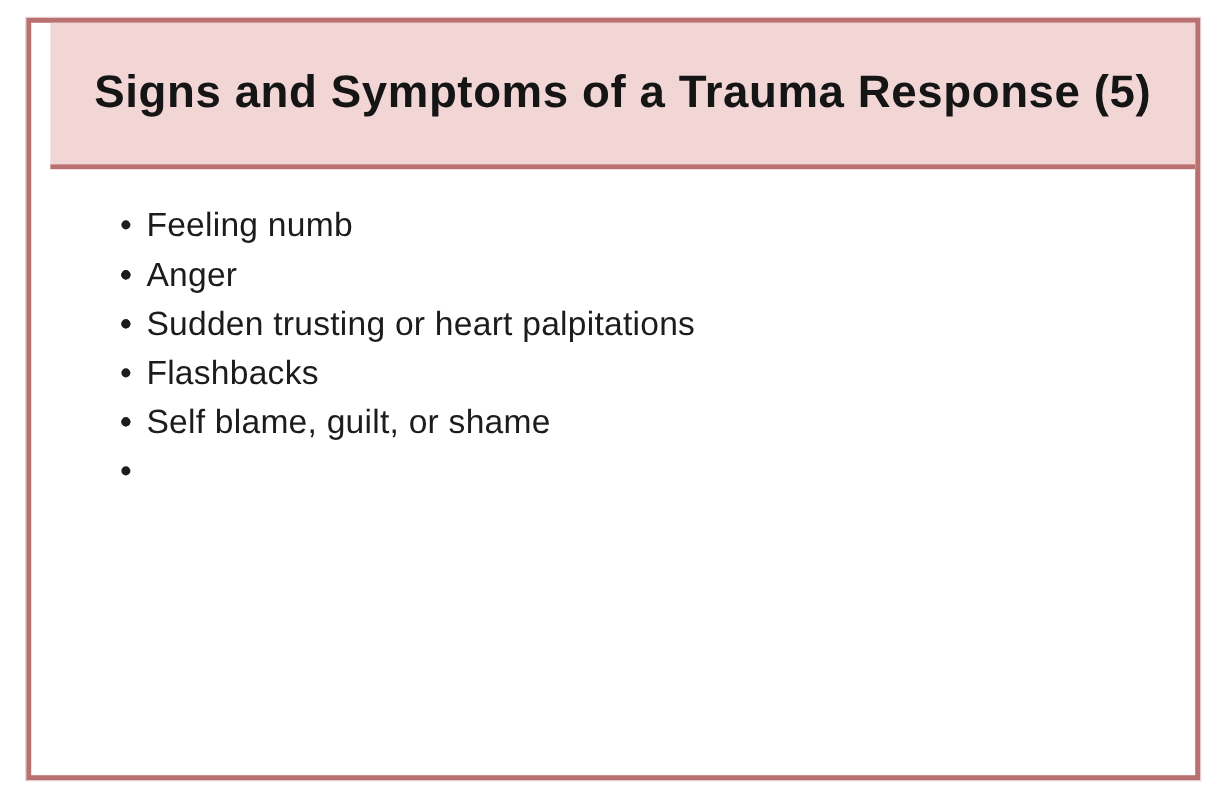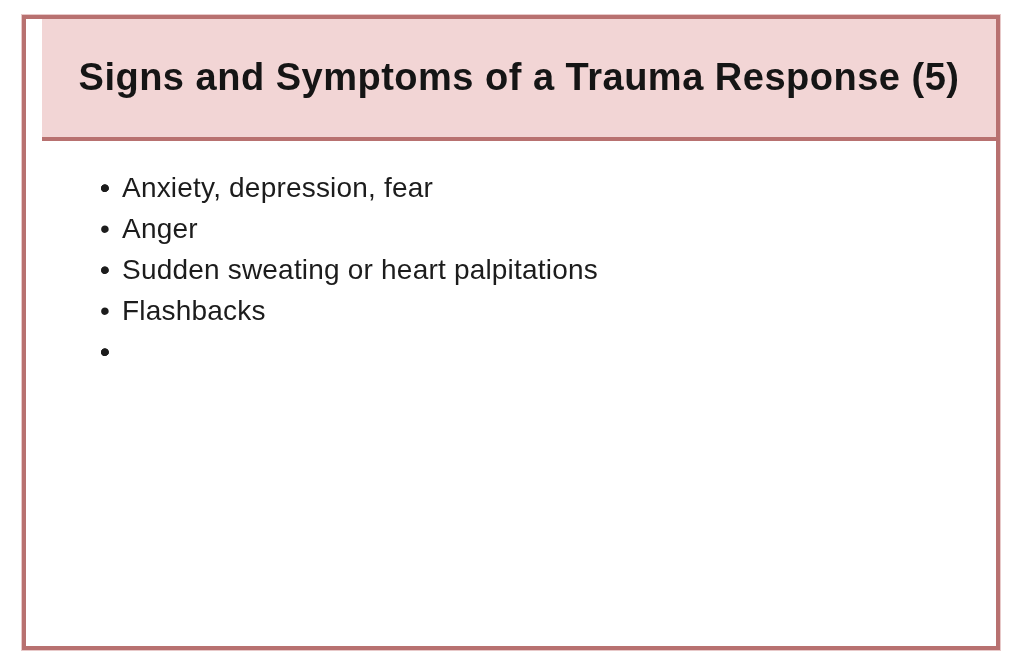--- a/index.html
+++ b/index.html
@@ -81,47 +81,48 @@
 
 <div class="slide-box">
   <div class="slide-header">
     <div class="slide-title">Signs and Symptoms of a Trauma Response (5)</div>
   </div>
 
   <div class="slide-body">
     <ul class="symptom-list">
       <li>
         <span class="bullet-dot">•</span>
+        <span>Feeling numb</span>
       </li>
       <li>
         <span class="bullet-dot">•</span>
       </li>
       <li>
         <span class="bullet-dot">•</span>
-        <span>Anxiety, depression, fear</span>
       </li>
       <li>
         <span class="bullet-dot">•</span>
         <span>Anger</span>
       </li>
       <li>
         <span class="bullet-dot">•</span>
       </li>
       <li>
         <span class="bullet-dot">•</span>
-        <span>Sudden sweating or heart palpitations</span>
+        <span>Sudden trusting or heart palpitations</span>
       </li>
       <li>
         <span class="bullet-dot">•</span>
         <span>Flashbacks</span>
       </li>
       <li>
         <span class="bullet-dot">•</span>
       </li>
       <li>
         <span class="bullet-dot">•</span>
+        <span>Self blame, guilt, or shame</span>
       </li>
       <li>
         <span class="bullet-dot">•</span>
       </li>
     </ul>
   </div>
 </div>
 
 </body></html>

